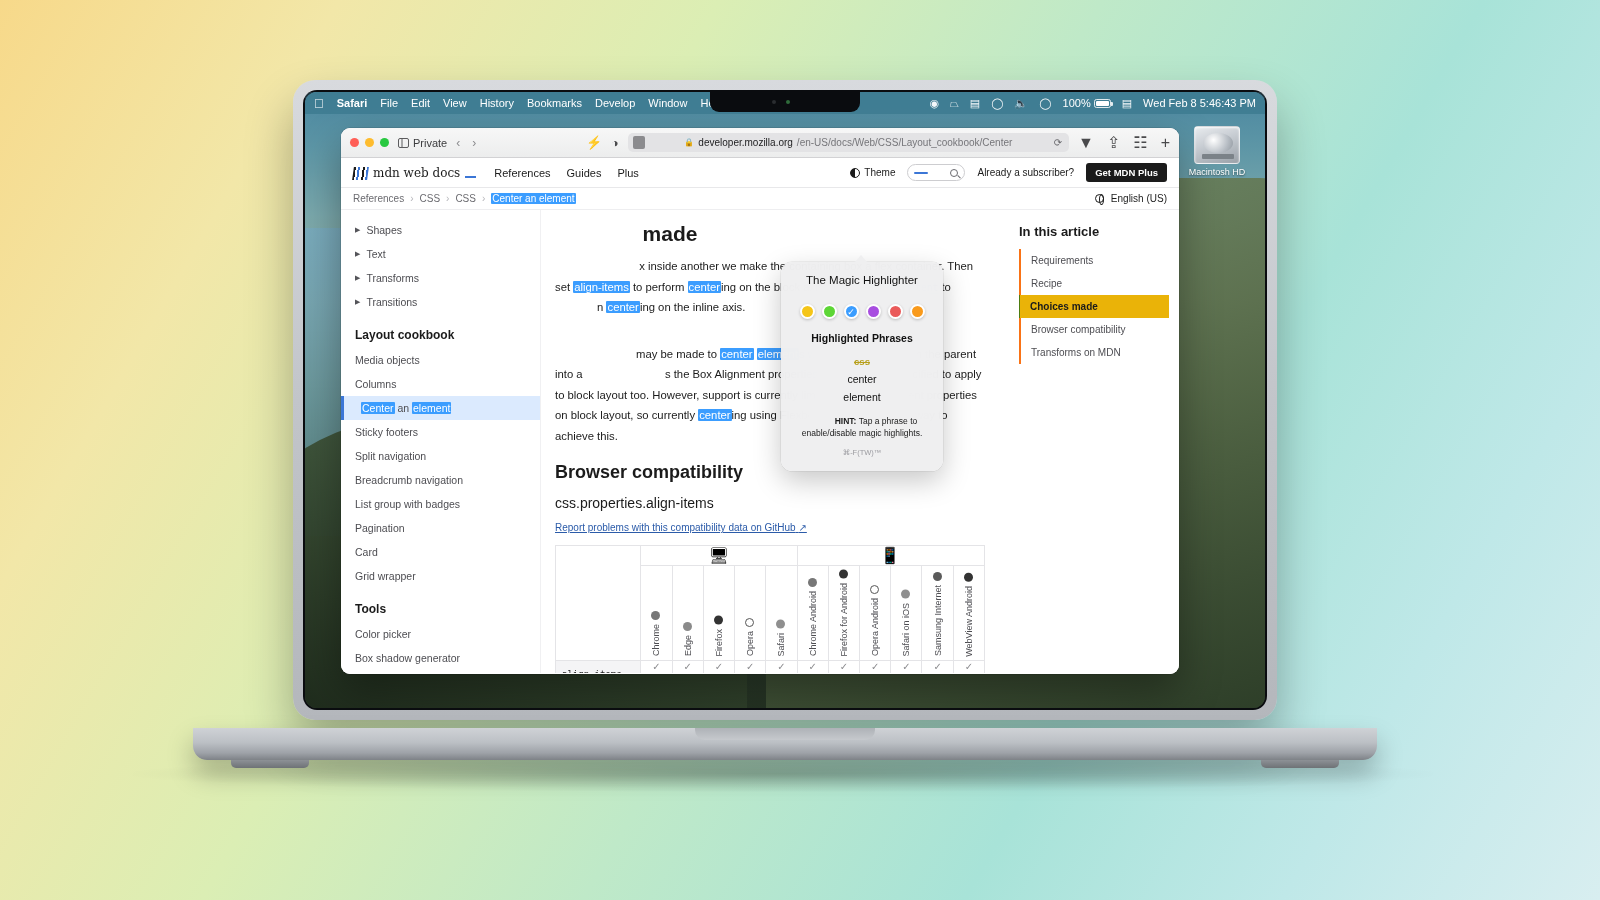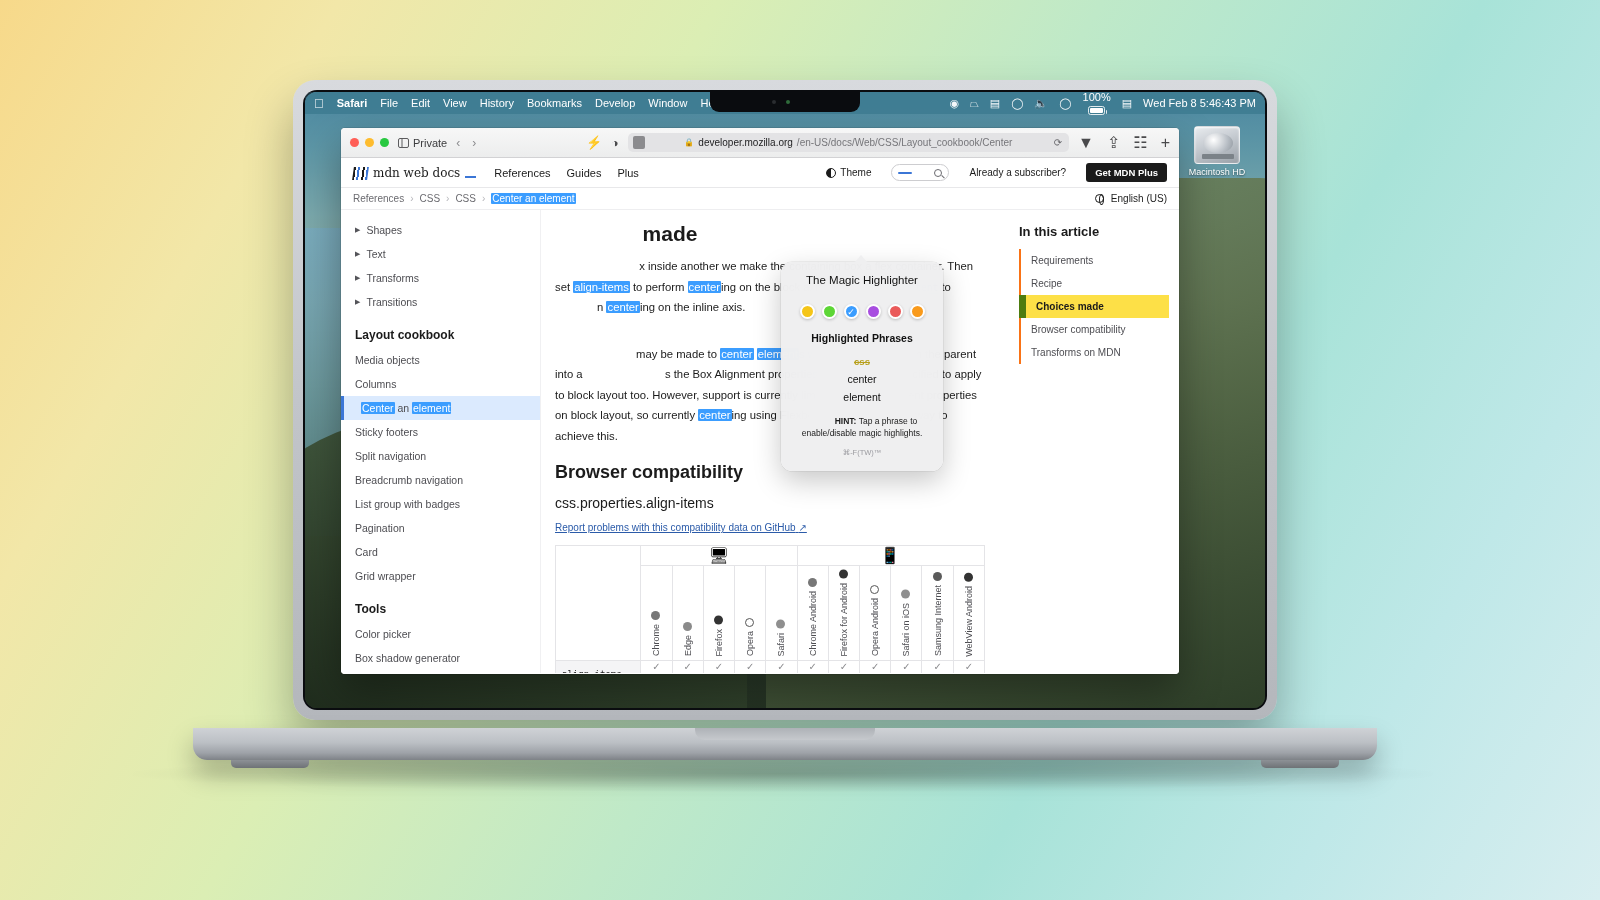--- a/index.html
+++ b/index.html
@@ -84,21 +84,21 @@
     background: rgba(58,120,142,.72); backdrop-filter: blur(12px);
     display:flex; align-items:center; color:#fff;
     font-size: 11px; padding: 0 9px;
   }
   .menubar .left { display:flex; align-items:center; gap:13px; }
   .menubar .right { display:flex; align-items:center; gap:11px; margin-left:auto; }
   .apple { font-size: 13px; line-height: 1; }
   .mb-item { white-space:nowrap; }
   .mb-item.bold { font-weight:700; }
   .mb-ico { display:inline-block; opacity:.95; font-size:11px; }
-  .batt { display:inline-flex; align-items:center; gap:3px;flex-direction:column; }
+  .batt { display:inline-flex; align-items:center; gap:3px; }
   .batt .pct{ font-size:11px; }
   .batt .cell{ width:17px; height:9px; border:1px solid rgba(255,255,255,.85); border-radius:2.5px; position:relative;}
   .batt .cell::after{content:""; position:absolute; right:-3px; top:2.5px; width:1.5px;height:4px;background:rgba(255,255,255,.85); border-radius:0 1px 1px 0;}
   .batt .cell i{ position:absolute; left:1px; top:1px; bottom:1px; width:13px; background:#fff; border-radius:1px; display:block;}
 
   
   .desk-icon { position:absolute; right: 14px; top: 34px; width:68px; z-index:25; text-align:center; color:#fff; }
   .desk-icon .hd {
     width: 46px; height: 38px; margin: 0 auto 3px;
     background: linear-gradient(160deg,#e9ecef 0%, #c9ced4 40%, #9aa1a8 100%);
@@ -106,21 +106,21 @@
     position:relative; box-shadow: inset 0 1px 2px rgba(255,255,255,.8);
   }
   .desk-icon .hd::before{content:""; position:absolute; left:8px; top:6px; width:30px;height:20px;border-radius:50%;
     background: radial-gradient(circle at 35% 35%, #fff, #b9bfc6 60%, #8d949b 100%);}
   .desk-icon .hd::after{content:""; position:absolute; left:7px; bottom:4px; width:32px;height:5px;background:#7b8288; border-radius:1px;}
   .desk-icon .lbl { font-size: 9px; text-shadow: 0 1px 2px rgba(0,0,0,.55); line-height:1.15; }
 
   
   .safari {
     position:absolute; left: 36px; top: 36px; width: 838px; height: 546px; z-index: 20;
-    background:#fff; border-radius: 4px; overflow: hidden;
+    background:#fff; border-radius: 9px; overflow: hidden;
     box-shadow: 0 18px 40px rgba(0,0,0,.36), 0 0 0 .5px rgba(0,0,0,.18);
   }
   .toolbar {
     height: 30px; background: linear-gradient(180deg,#f7f7f7,#eceded);
     border-bottom: .5px solid #d2d2d4;
     display:flex; align-items:center; gap:9px; padding: 0 9px; position:relative;
   }
   .lights { display:flex; gap:6px; align-items:center; }
   .lights span { width:9px; height:9px; border-radius:50%; display:block; }
   .lights .r{background:#ff5f57;} .lights .y{background:#febc2e;} .lights .g{background:#28c840;}
@@ -147,21 +147,21 @@
     height: 30px; display:flex; align-items:center; padding: 0 12px; gap: 18px;
     border-bottom: 1px solid #e8e8ea; background:#fff;
   }
   .logo { display:flex; align-items:flex-end; gap:5px; }
   .logo .mm { display:inline-block; width:15px; height:13px;
      background: linear-gradient(90deg,#1b1b1b 0 2px, transparent 2px 4px, #3b76d6 4px 6px, transparent 6px 9px, #1b1b1b 9px 11px, transparent 11px 13px, #3b76d6 13px 15px);
      transform: skewX(-8deg); }
   .logo .txt { font-family:"DejaVu Serif", serif; font-size:12px; color:#1b1b1b; }
   .logo .cursor { width:11px; height:2px; background:#3b76d6; display:inline-block; margin-bottom:2px;}
   .mdn-nav { display:flex; gap:16px; font-size:11px; color:#1b1b1b; }
-  .mdn-right { margin-left:auto; display:flex; align-items:center; gap:20px; font-size:10px; color:#1b1b1b; }
+  .mdn-right { margin-left:auto; display:flex; align-items:center; gap:12px; font-size:10px; color:#1b1b1b; }
   .theme-btn{ display:flex; align-items:center; gap:4px; font-size:10px;}
   .theme-circle{ width:10px;height:10px;border-radius:50%;border:1.4px solid #1b1b1b;
      background: linear-gradient(90deg,#1b1b1b 50%, #fff 50%); }
   .srch {
     width: 58px; height: 17px; border:1px solid #cdcdd0; border-radius:9px;
     display:flex; align-items:center; justify-content:space-between; padding: 0 6px;
   }
   .srch .bar{ width:14px;height:2px;background:#3b76d6; border-radius:1px;}
   .srch .mag{ width:8px;height:8px;border:1.3px solid #6b6b70;border-radius:50%; position:relative;}
   .srch .mag::after{content:"";position:absolute;right:-3px;bottom:-2px;width:3.5px;height:1.3px;background:#6b6b70;transform:rotate(45deg);}
@@ -204,21 +204,21 @@
   .vert { writing-mode: vertical-rl; transform: rotate(180deg); font-size: 9px; color:#4d4d52; display:flex; align-items:center; gap:4px; white-space:nowrap; margin: 0 auto;}
   .bico { width:9px;height:9px;border-radius:50%; display:inline-block; }
   .compat .feat { font-family:"DejaVu Sans Mono", monospace; font-size:9px; color:#1b1b1b; padding: 4px 6px; background:#f4f4f6; width:82px;}
   .compat .chk { text-align:center; color:#8b8b8e; font-size:10px; }
   .compat .ver { text-align:center; color:#0b7b3e; font-size:9.5px; font-weight:700; padding-bottom:3px;}
 
   
   .toc { width: 170px; flex: 0 0 170px; padding: 14px 10px 0 10px; }
   .toc .t { font-size: 13px; font-weight:700; color:#1b1b1b; margin-bottom: 10px;}
   .toc .it { font-size:10px; color:#4d4d52; padding: 6px 10px; border-left:2px solid #f97316; }
-  .toc .it.sel{ background:#fde047; border-left:7px solid #4d7c0f; color:#1b1b1b; font-weight:700;}
+  .toc .it.sel{ background:#eab308; border-left:1px solid #4d7c0f; color:#1b1b1b; font-weight:700;}
 
   
   .popover {
     position:absolute; left: 476px; top: 170px; width: 162px; z-index: 60;
     background: rgba(238,238,240,.97); border-radius: 11px;
     box-shadow: 0 10px 28px rgba(0,0,0,.22), 0 0 0 .5px rgba(0,0,0,.1);
     padding: 12px 10px 14px; text-align:center;
     backdrop-filter: blur(18px);
   }
   .popover::before{

